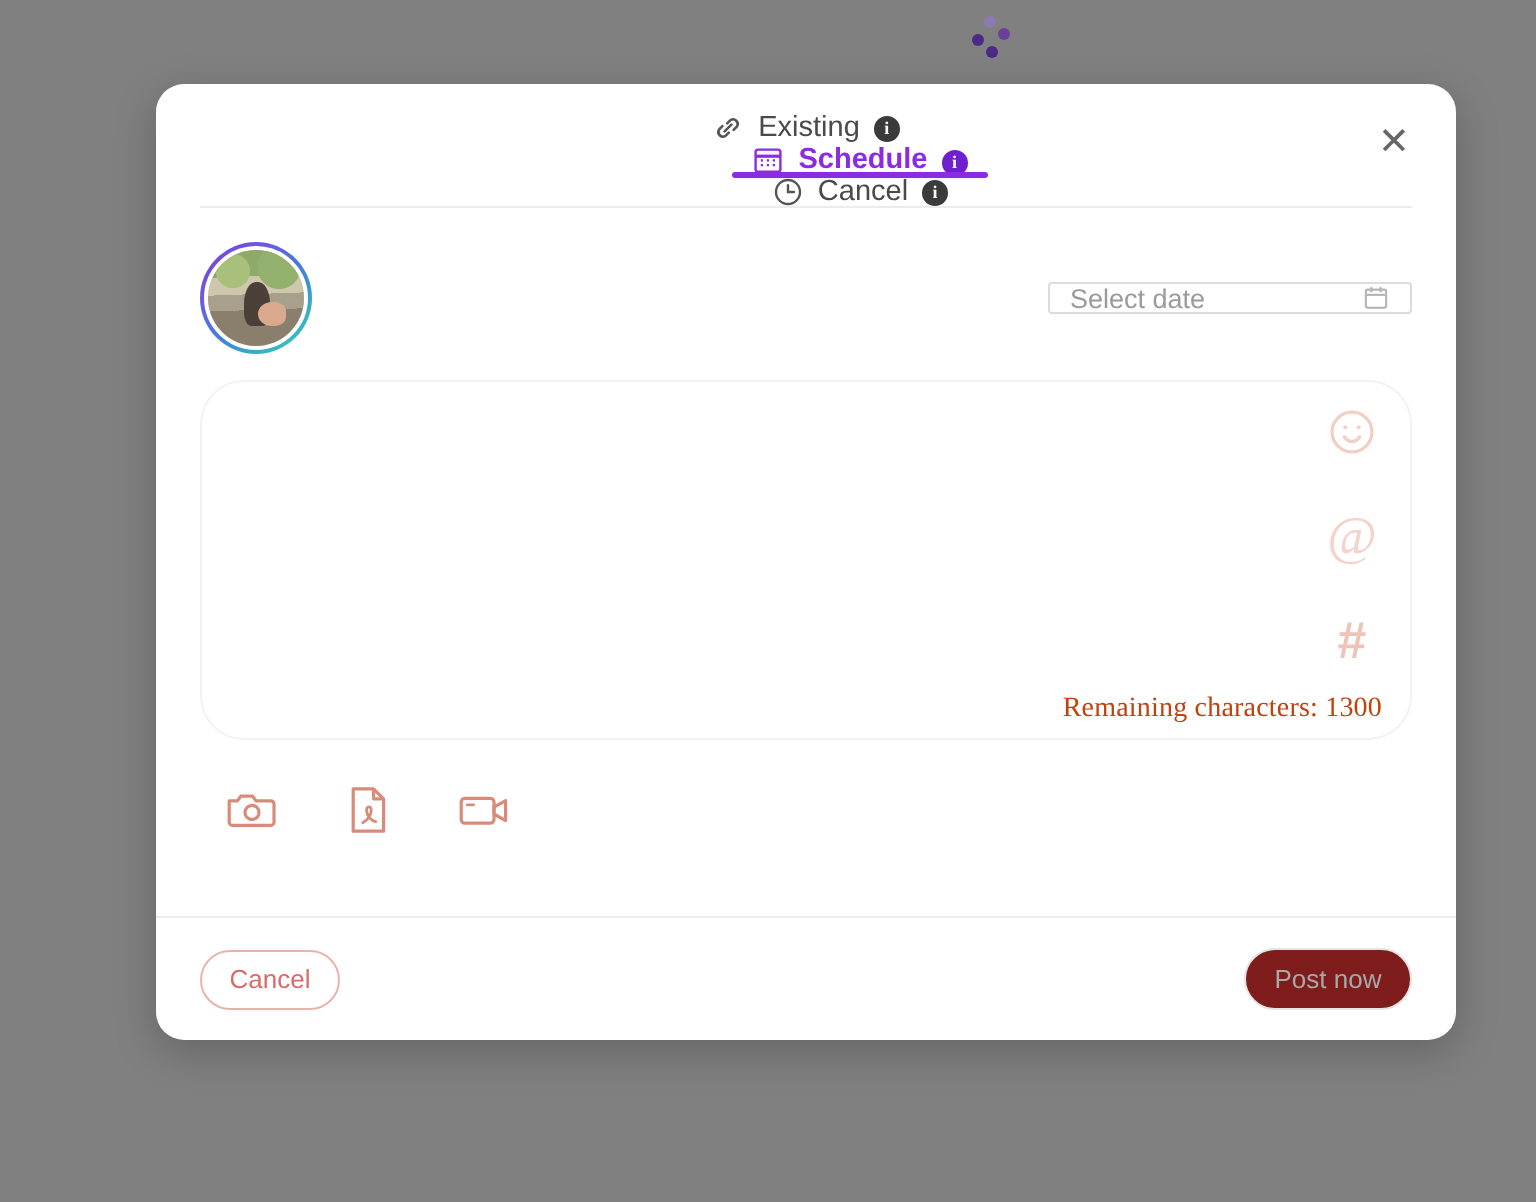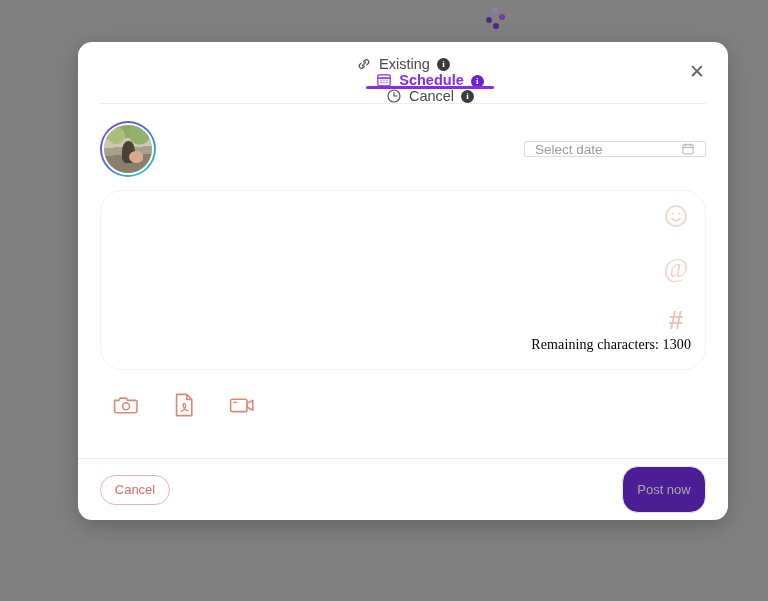--- a/index.html
+++ b/index.html
@@ -274,24 +274,24 @@
     font-size: 26px;
     line-height: 1;
     color: #f0c3b8;
     font-weight: bold;
     font-family: "Liberation Sans", sans-serif;
   }
 
   .char-count {
     position: absolute;
     right: 14px;
-    bottom: 16px;
+    bottom: 6px;
     font-family: "Liberation Serif", serif;
     font-size: 14px;
-    color: #000000;
+    color: #c2410c;
     letter-spacing: 0.1px;
   }
 
   
   .attach-row {
     display: flex;
     align-items: center;
     gap: 30px;
     padding: 14px 22px 0 34px;
     height: 56px;
@@ -323,24 +323,24 @@
     background: #fff;
     color: #d96b6b;
     font-size: 13px;
     cursor: pointer;
     font-family: "Liberation Sans", sans-serif;
   }
 
   .btn-post {
     margin-left: auto;
     width: 84px;
-    height: 47px;
+    height: 31px;
     border: 1px solid #e4e4e4;
     border-radius: 16px;
-    background: #4c1d95;
+    background: #7f1d1d;
     color: #a8a8a8;
     font-size: 13px;
     cursor: default;
     font-family: "Liberation Sans", sans-serif;
   }
 </style>
 </head>
 <body>
 
 <div id="spinner">

